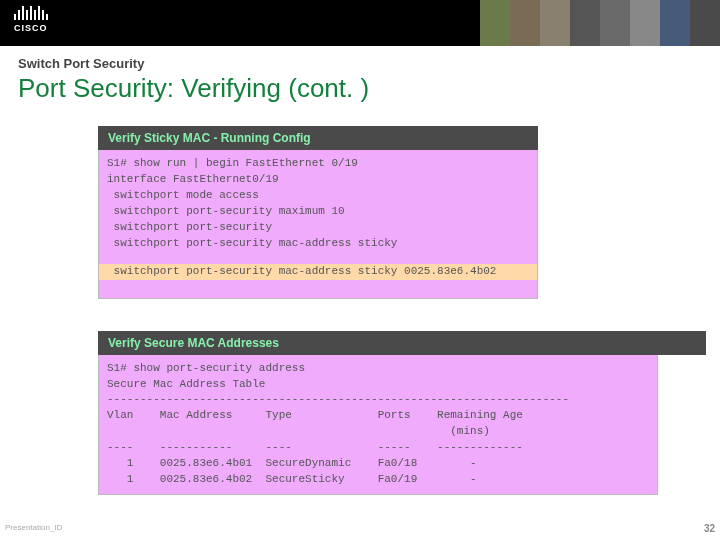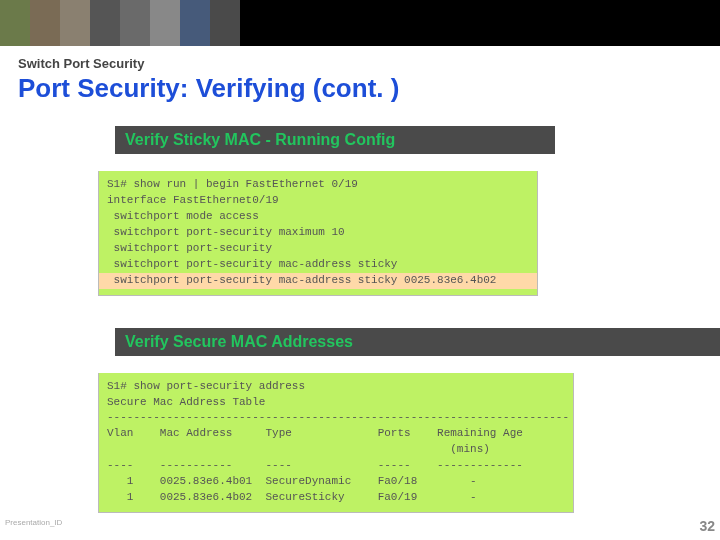--- a/index.html
+++ b/index.html
@@ -34,71 +34,85 @@
   .banner-right div:nth-child(3){background:#8a8070}
   .banner-right div:nth-child(4){background:#555}
   .banner-right div:nth-child(5){background:#6a6a6a}
   .banner-right div:nth-child(6){background:#888}
   .banner-right div:nth-child(7){background:#465a7a}
   .banner-right div:nth-child(8){background:#4a4a4a}
 
   
   .content { padding: 10px 18px 14px 18px; }
   .breadcrumb { font-size: 13px; font-weight: bold; color: #444; }
-  .title { font-size: 26px; font-weight: bold; color: #1d4ed8; margin-top: 2px; }
+  .title { font-size: 26px; font-weight: normal; color: #15803d; margin-top: 2px; }
 
   
   .section-header {
     background: #4a4a4a;
-    color: #22c55e;
-    font-size: 16px;
+    color: #86efac;
+    font-size: 12px;
     font-weight: bold;
     padding: 5px 10px;
-    margin: 17px;
+    margin: 0;
     width: 440px;
   }
   .section-header.wide { width: 608px; }
 
   .sec1-wrap { margin: 22px 0 0 80px; }
   .sec2-wrap { margin: 32px 0 0 80px; }
 
   
   .term {
     border: 1px solid #bbb;
     border-top: none;
     font-family: "Courier New", monospace;
     font-size: 11px;
     line-height: 1.45;
     color: #555;
-    background: #bef264;
+    background: #f0abfc;
     padding: 6px 8px 6px 8px;
     white-space: pre;
   }
   .term.t1 { width: 440px; }
-  .term.t2 { width: 476px; }
-  .hl { background: #ffd9a8; display: block; margin: 0 -8px; padding: 0 8px; }
+  .term.t2 { width: 560px; }
+  .hl { background: #ffd9a8; display: block; margin: 12px -8px; padding: 0 8px; }
 
   
   .footer {
     position: absolute;
     bottom: 6px;
     left: 0; right: 0;
     padding: 0 5px;
     display: flex;
     justify-content: space-between;
     font-size: 8px;
     color: #aaa;
   }
   .footer .center { flex:1; text-align:center; }
-  .footer .pageno { color:#888; font-size:14px;font-weight:bold; }
+  .footer .pageno { color:#888; font-size:10px;font-weight:bold; }
 </style>
 </head>
 <body>
 
 <div class="banner">
+  <div class="logo-block">
+    <div class="logo-bars">
+      <span></span>
+        <span></span>
+        <span></span>
+        <span></span>
+        <span></span>
+        <span></span>
+        <span></span>
+        <span></span>
+        <span></span>
+    </div>
+    <div class="logo-text">CISCO</div>
+  </div>
   <div class="banner-right">
     <div></div>
       <div></div>
       <div></div>
       <div></div>
       <div></div>
       <div></div>
       <div></div>
       <div></div>
   </div>

